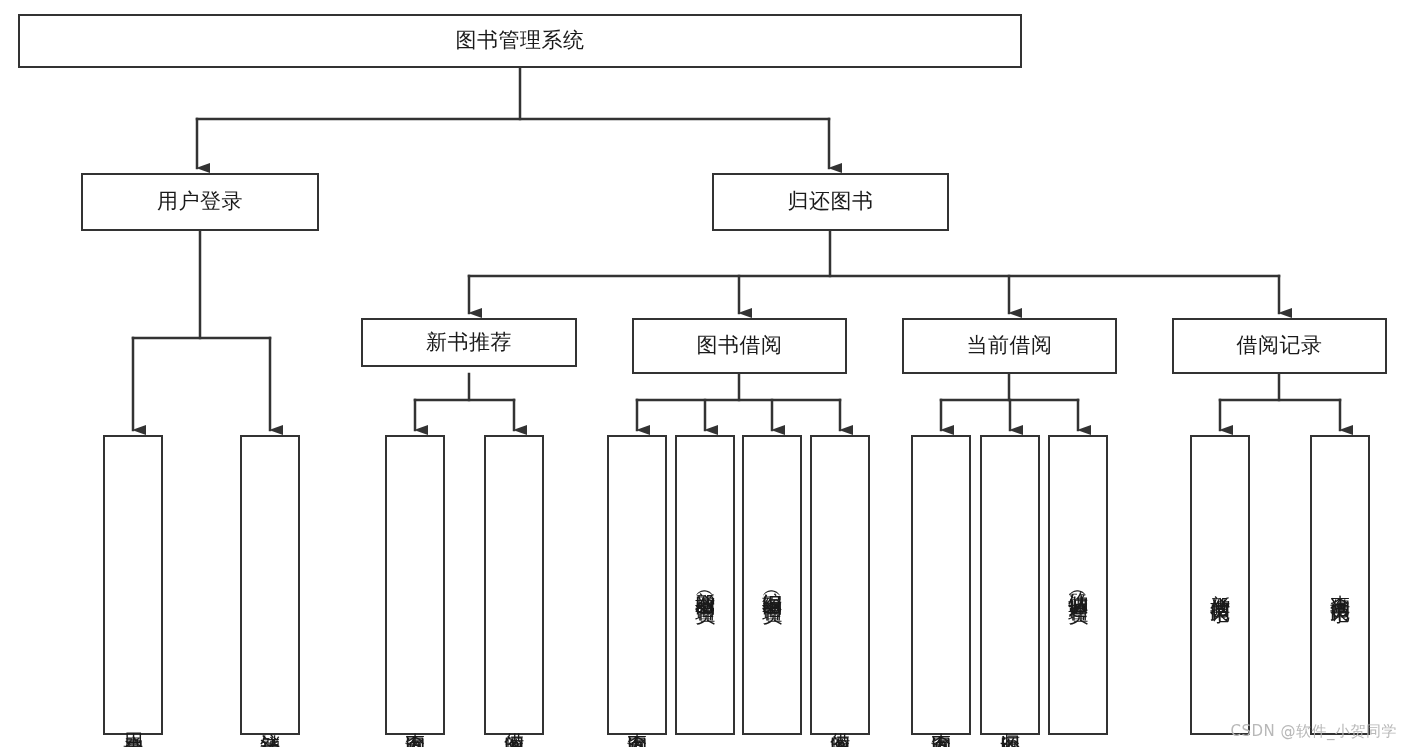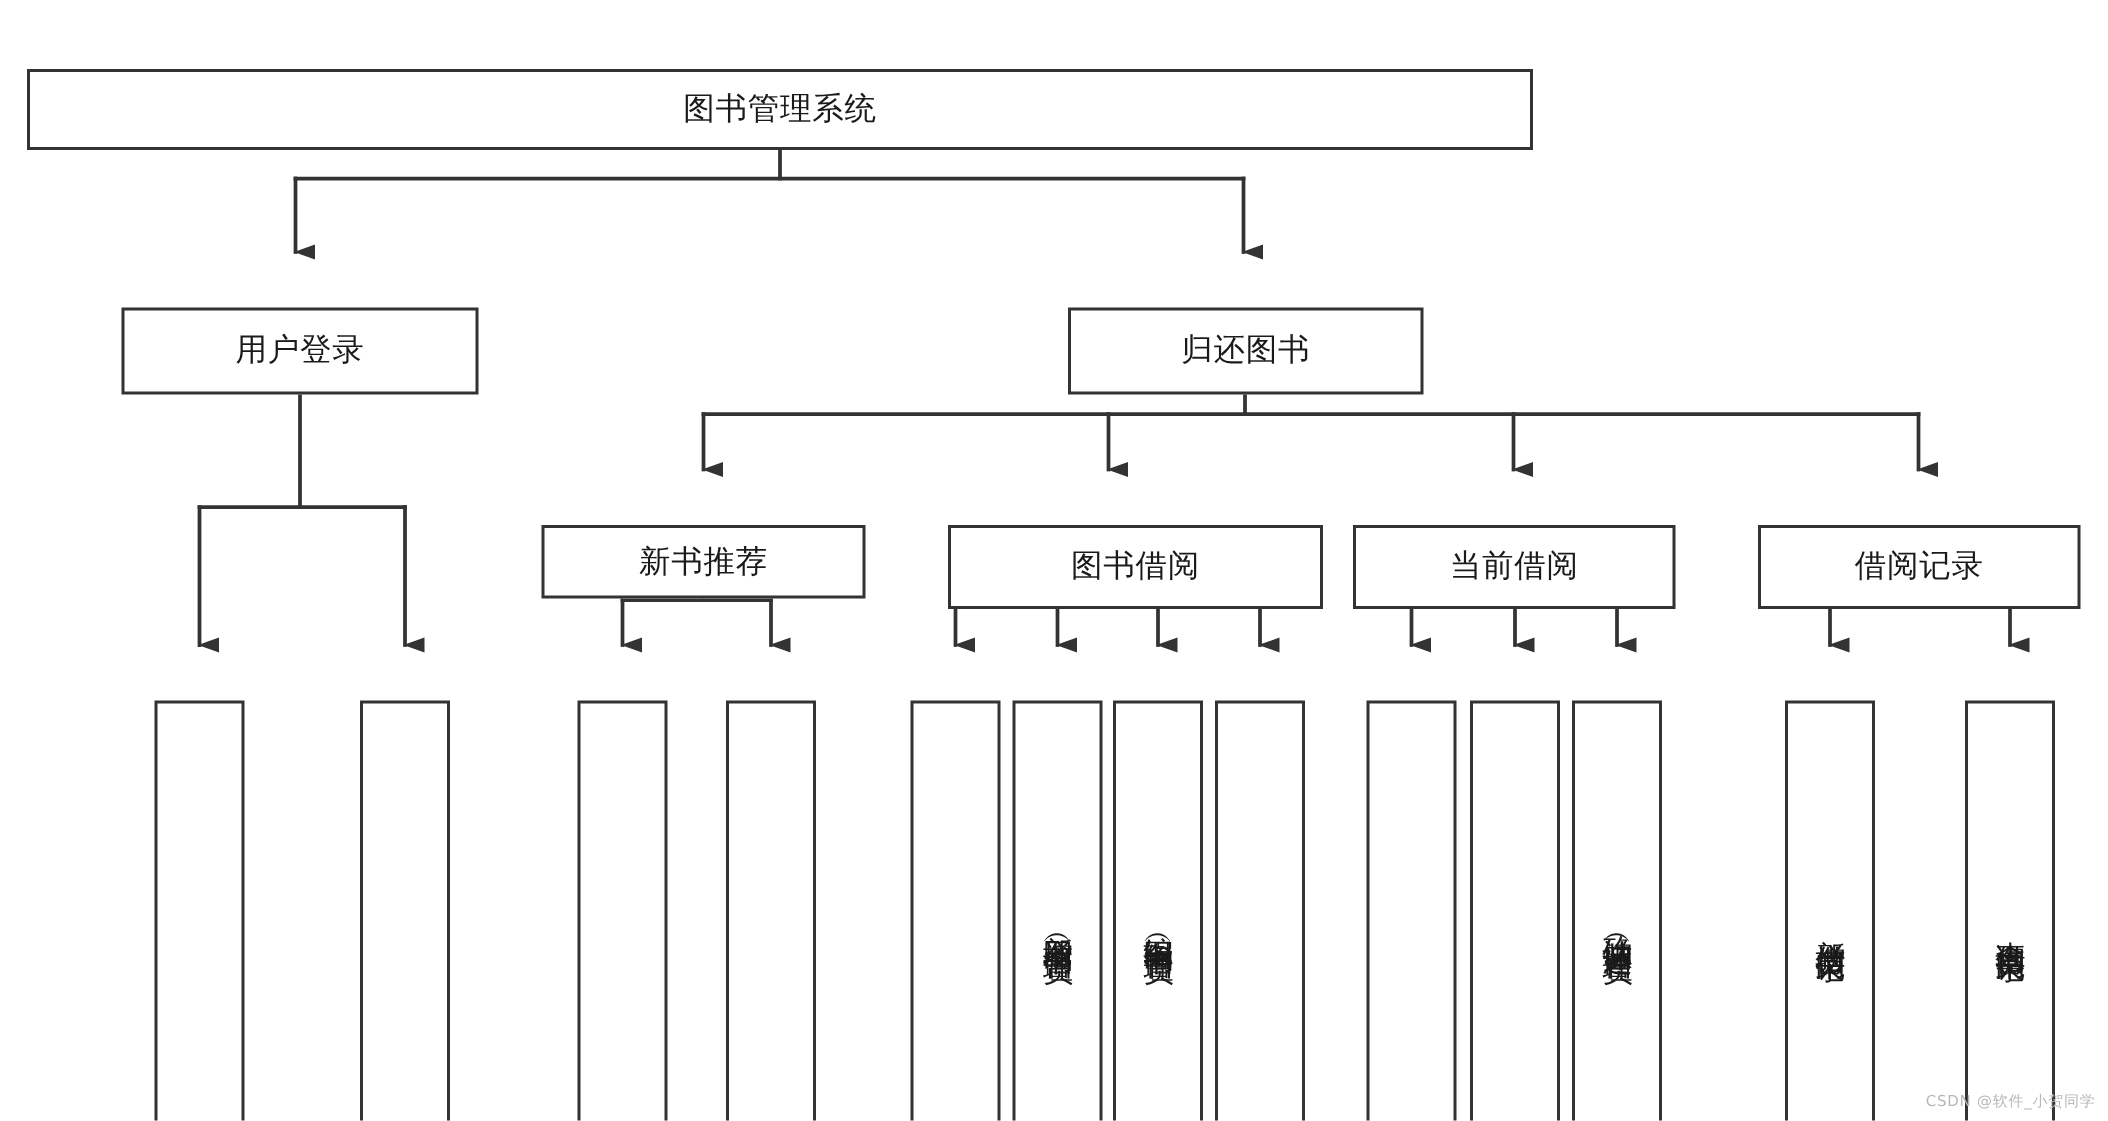--- a/index.html
+++ b/index.html
@@ -27,21 +27,20 @@
     height: 747px;
   }
   .node-box {
     position: absolute;
     box-sizing: border-box;
     border: 2px solid #333333;
     background: #ffffff;
     display: flex;
     align-items: center;
     justify-content: center;
-    margin-top: 32px;
   }
   .node-label-h {
     font-size: 21px;
     color: #1a1a1a;
     line-height: 1.1;
     white-space: nowrap;
     letter-spacing: 0.5px;
   }
   .node-box.leaf {
     align-items: flex-end;
@@ -58,21 +57,21 @@
     font-size: 20px;
     color: #1a1a1a;
     line-height: 1.18;
     letter-spacing: 2px;
     white-space: nowrap;
   }
   .watermark {
     position: absolute;
     right: 8px;
     bottom: 6px;
-    font-size: 10px;
+    font-size: 15px;
     color: #b8b8b8;
     white-space: nowrap;
     letter-spacing: 0.5px;
   }
 </style>
 </head>
 <body>
 
 <div id="diagram-root">
 
@@ -136,21 +135,21 @@
   <div class="node-box" style="left:81px; top:173px; width:238px; height:58px;">
     <span class="node-label-h">用户登录</span>
   </div>
   <div class="node-box" style="left:712px; top:173px; width:237px; height:58px;">
     <span class="node-label-h">归还图书</span>
   </div>
 
   <div class="node-box" style="left:361px; top:318px; width:216px; height:49px;">
     <span class="node-label-h">新书推荐</span>
   </div>
-  <div class="node-box" style="left:632px; top:318px; width:250px; height:56px;">
+  <div class="node-box" style="left:632px; top:318px; width:215px; height:56px;">
     <span class="node-label-h">图书借阅</span>
   </div>
   <div class="node-box" style="left:1172px; top:318px; width:215px; height:56px;">
     <span class="node-label-h">借阅记录</span>
   </div>
   <div class="node-box" style="left:902px; top:318px; width:215px; height:56px;">
     <span class="node-label-h">当前借阅</span>
   </div>
 
   <div class="node-box leaf" style="left:103px; top:435px; width:60px; height:300px;">

